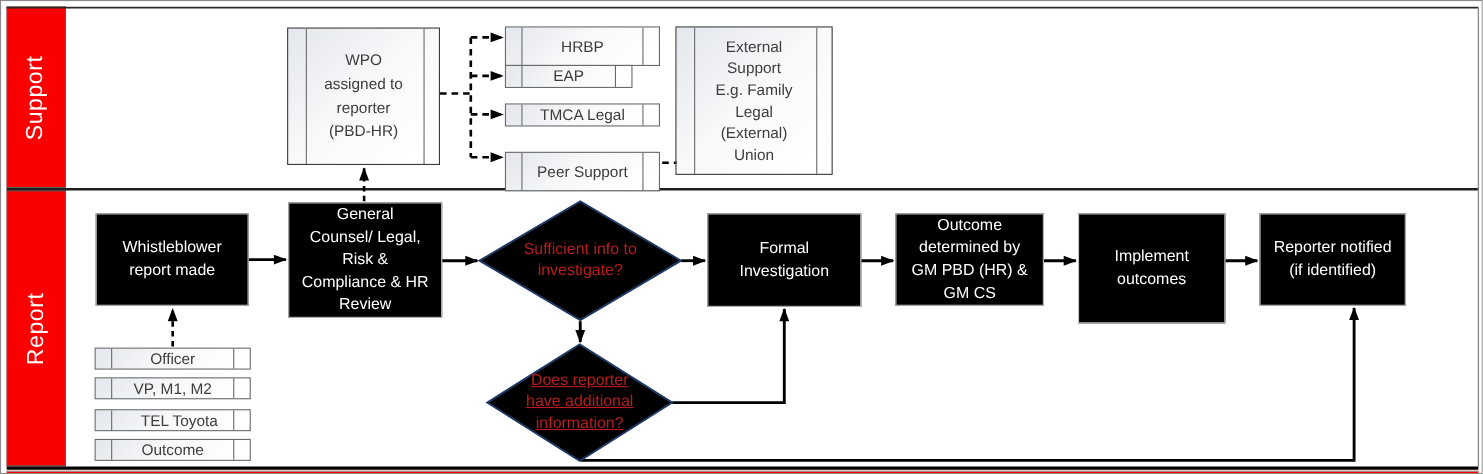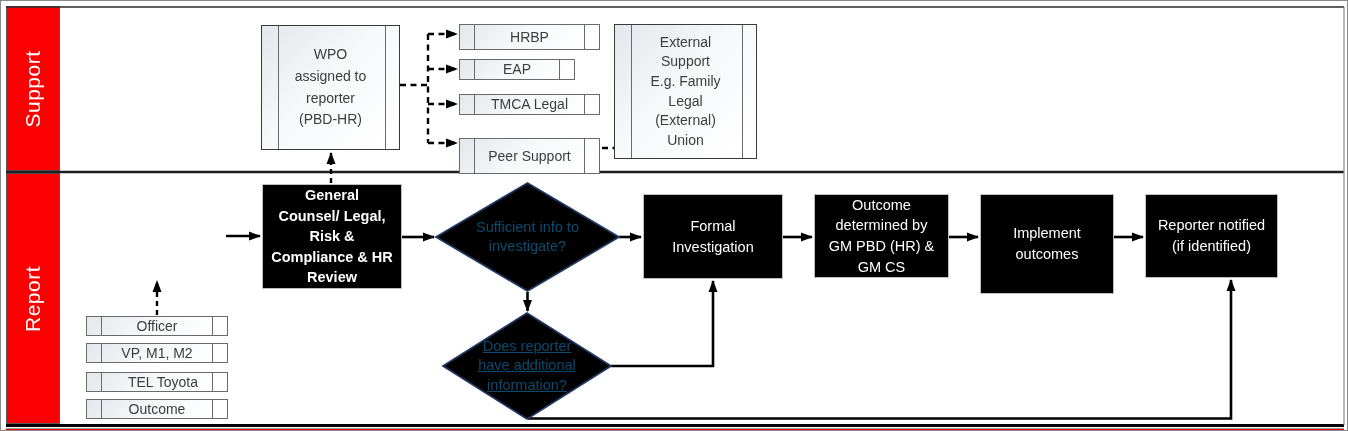--- a/index.html
+++ b/index.html
@@ -35,21 +35,21 @@
   .wbox.mini{border:1.4px solid #6a6a6a;}
   .wbox::before,.wbox::after{
     content:"";position:absolute;top:0;bottom:0;width:1.4px;background:#6a6a6a;
   }
   .wbox::before{left:14px;}
   .wbox::after{right:14px;}
   .wbox.big::before{left:16px;}
   .wbox.big::after{right:13px;}
   
   .dtext{
-    position:absolute;color:#0c4a6e;font-size:14.5px;line-height:1.32;
+    position:absolute;color:#b91c1c;font-size:14.5px;line-height:1.32;
     text-align:center;white-space:pre-line;z-index:4;
     display:flex;align-items:center;justify-content:center;
   }
   
   #wires{position:absolute;left:0;top:0;width:1348px;height:431px;z-index:2;pointer-events:none;}
   
   .bottom-strip{
     position:absolute;left:5px;top:427px;width:1338px;height:4px;
     background:#fb0000;border-top:1px solid #9a9a9a;z-index:1;
   }
@@ -100,39 +100,41 @@
   <div class="lane-label" style="top:172px;height:251px;">
     <span>Report</span>
   </div>
   <div class="bottom-strip"></div>
 
   <div class="wbox big" style="left:260px;top:24px;width:139px;height:125px;line-height:1.55;">WPO
 assigned to
 reporter
 (PBD-HR)</div>
 
-  <div class="wbox mini" style="left:458px;top:23px;width:141px;height:26px;">HRBP</div>
+  <div class="wbox mini" style="left:458px;top:23px;width:141px;height:36px;">HRBP</div>
   <div class="wbox mini" style="left:458px;top:58px;width:116px;height:21px;">EAP</div>
   <div class="wbox mini" style="left:458px;top:93px;width:141px;height:21px;">TMCA Legal</div>
   <div class="wbox mini" style="left:458px;top:137px;width:141px;height:36px;">Peer Support</div>
 
   <div class="wbox big" style="left:613px;top:23px;width:143px;height:135px;line-height:1.4;">External
 Support
 E.g. Family
 Legal
 (External)
 Union</div>
 
+  <div class="pbox" style="left:86px;top:193px;width:139px;height:84px;">Whistleblower
+report made</div>
 
   <div class="wbox mini" style="left:85px;top:315px;width:142px;height:20px;">Officer</div>
   <div class="wbox mini" style="left:85px;top:342px;width:142px;height:20px;">VP, M1, M2</div>
   <div class="wbox mini" style="left:85px;top:371px;width:142px;height:20px;padding-left:12px;">TEL Toyota</div>
   <div class="wbox mini" style="left:85px;top:398px;width:142px;height:20px;">Outcome</div>
 
-  <div class="pbox" style="left:261px;top:183px;width:140px;height:105px;font-weight:bold;">General
+  <div class="pbox" style="left:261px;top:183px;width:140px;height:105px;">General
 Counsel/ Legal,
 Risk &amp;
 Compliance &amp; HR
 Review</div>
 
   <div class="dtext" style="left:446px;top:207px;width:161px;height:58px;">Sufficient info to
 investigate?</div>
 
   <div class="dtext" style="left:446px;top:333px;width:160px;height:64px;text-decoration:underline;">Does reporter
 have additional

